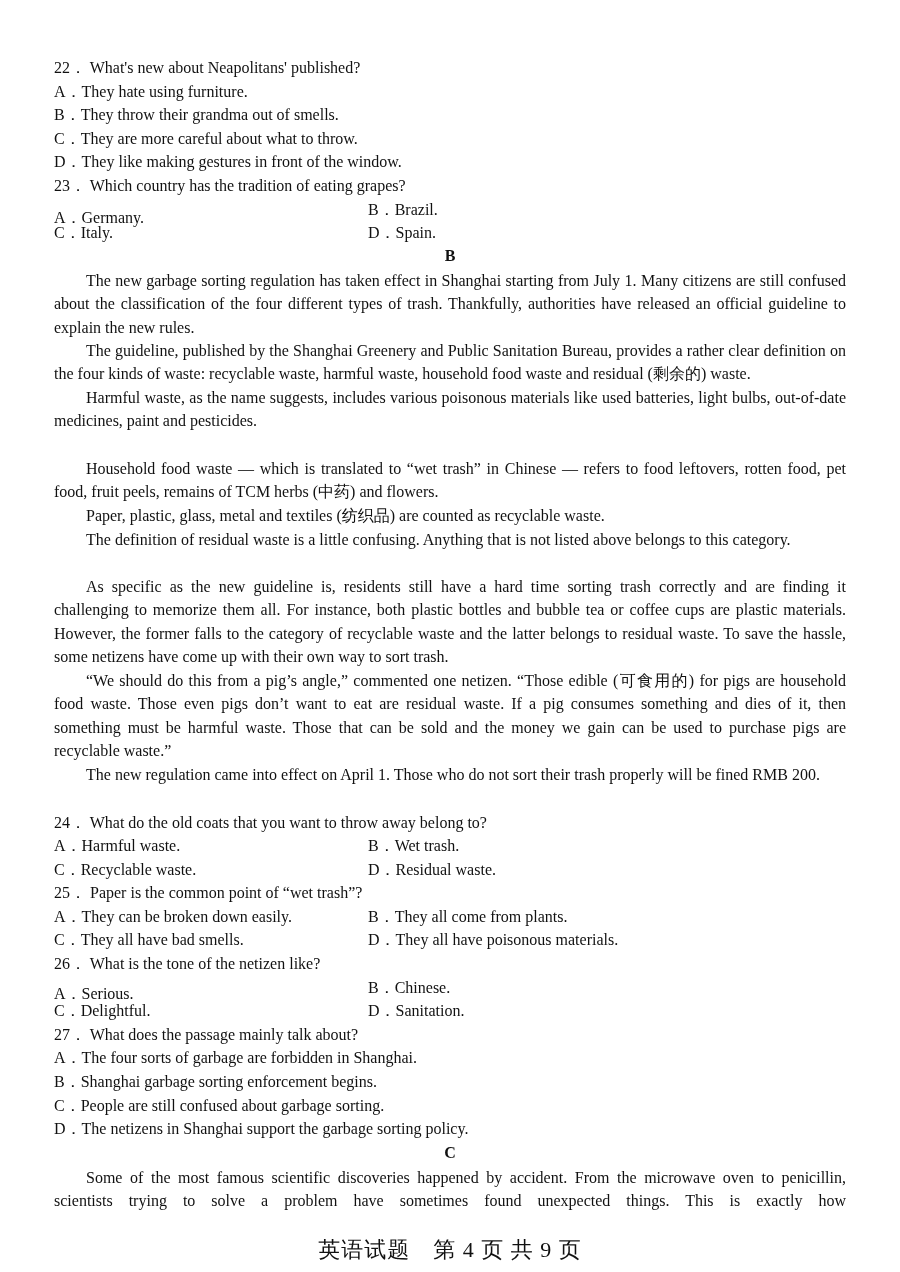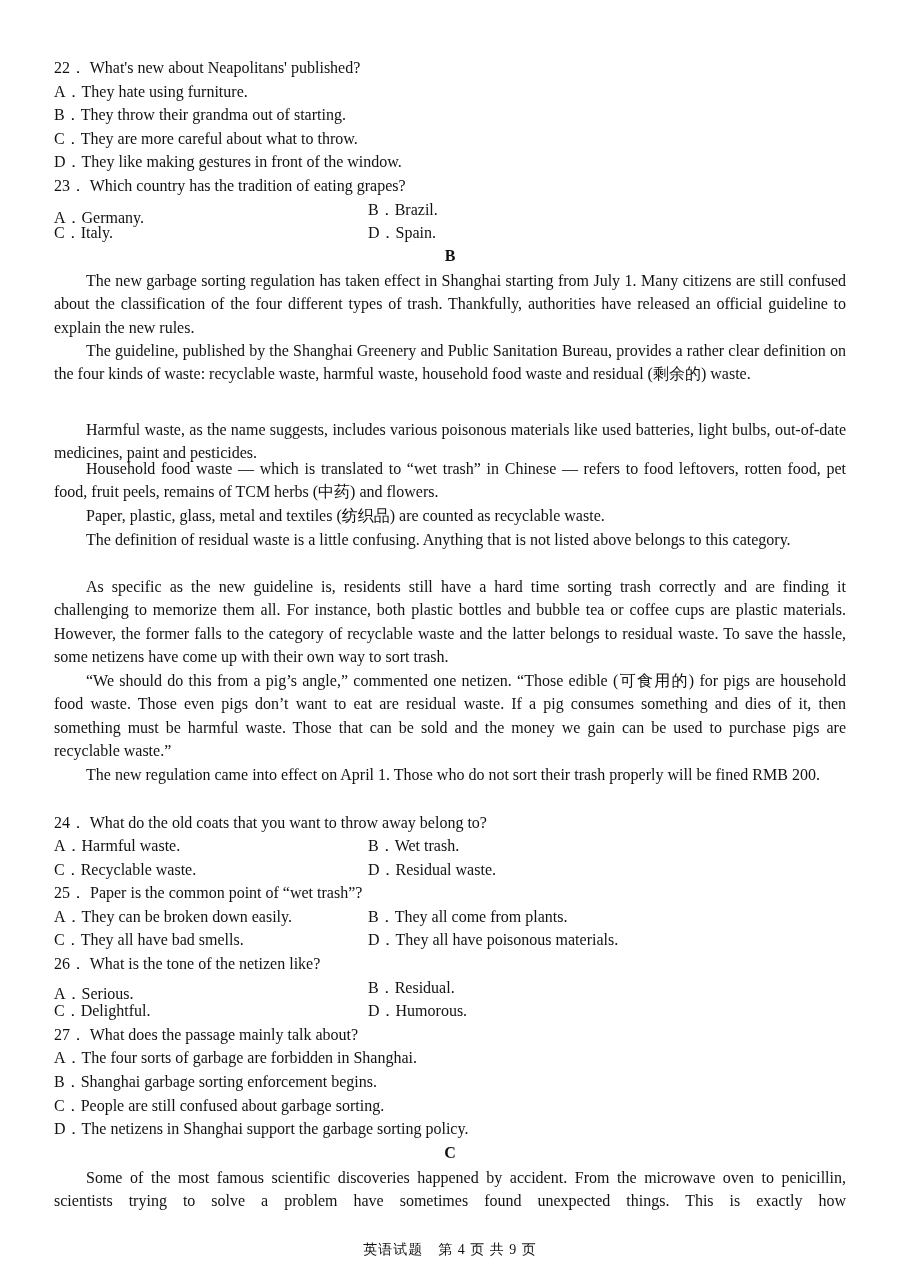--- a/index.html
+++ b/index.html
@@ -7,39 +7,39 @@
       width: 900px; height: 1272px; position: relative; overflow: hidden;
       font-family: "Liberation Serif", "DejaVu Serif", serif;
       color: #111111; font-size: 16px;
     }
     .line {
       position: absolute; left: 54px; white-space: nowrap;
       line-height: 20px; height: 22px;
     }
     .opt-col2 { position: absolute; left: 368px; white-space: nowrap; line-height: 20px; }
     .center { left: 0; width: 900px; text-align: center; font-weight: bold; }
-    .footer { left: 0; width: 900px; text-align: center; font-size: 14px; letter-spacing: 1px; }
+    .footer { left: 0; width: 900px; text-align: center; font-size: 22px; letter-spacing: 1px; }
     .para {
       position: absolute; left: 54px; width: 792px;
       line-height: 23.4px; text-indent: 32px; text-align: justify;
     }
     .para.lastfull { text-align-last: justify; }
   </style>
 </head>
 <body>
 
 <div class="line" style="top:58px">
   <span>22．</span>
   <span>What's new about Neapolitans' published?</span>
 </div>
 <div class="line" style="top:82px">
   <span>A．</span><span>They hate using furniture.</span>
 </div>
 <div class="line" style="top:105px">
-  <span>B．</span><span>They throw their grandma out of starting.</span>
+  <span>B．</span><span>They throw their grandma out of smells.</span>
 </div>
 <div class="line" style="top:129px">
   <span>C．</span><span>They are more careful about what to throw.</span>
 </div>
 <div class="line" style="top:152px">
   <span>D．</span><span>They like making gestures in front of the window.</span>
 </div>
 
 <div class="line" style="top:176px">
   <span>23．</span>
@@ -55,21 +55,21 @@
   <span>C．</span><span>Italy.</span>
 </div>
 <div class="opt-col2" style="top:223px">
   <span>D．</span><span>Spain.</span>
 </div>
 
 <div class="line center" style="top:246px">B</div>
 
 <div class="para" style="top:269px">The new garbage sorting regulation has taken effect in Shanghai starting from July 1. Many citizens are still confused about the classification of the four different types of trash. Thankfully, authorities have released an official guideline to explain the new rules.</div>
 <div class="para" style="top:339px">The guideline, published by the Shanghai Greenery and Public Sanitation Bureau, provides a rather clear definition on the four kinds of waste: recyclable waste, harmful waste, household food waste and residual (剩余的) waste.</div>
-<div class="para" style="top:418px">Harmful waste, as the name suggests, includes various poisonous materials like used batteries, light bulbs, out-of-date medicines, paint and pesticides.</div>
+<div class="para" style="top:386px">Harmful waste, as the name suggests, includes various poisonous materials like used batteries, light bulbs, out-of-date medicines, paint and pesticides.</div>
 <div class="para" style="top:457px">Household food waste — which is translated to “wet trash” in Chinese — refers to food leftovers, rotten food, pet food, fruit peels, remains of TCM herbs (中药) and flowers.</div>
 <div class="para" style="top:504px">Paper, plastic, glass, metal and textiles (纺织品) are counted as recyclable waste.</div>
 <div class="para" style="top:528px">The definition of residual waste is a little confusing. Anything that is not listed above belongs to this category.</div>
 <div class="para" style="top:575px">As specific as the new guideline is, residents still have a hard time sorting trash correctly and are finding it challenging to memorize them all. For instance, both plastic bottles and bubble tea or coffee cups are plastic materials. However, the former falls to the category of recyclable waste and the latter belongs to residual waste. To save the hassle, some netizens have come up with their own way to sort trash.</div>
 <div class="para" style="top:669px">“We should do this from a pig’s angle,” commented one netizen. “Those edible (可食用的) for pigs are household food waste. Those even pigs don’t want to eat are residual waste. If a pig consumes something and dies of it, then something must be harmful waste. Those that can be sold and the money we gain can be used to purchase pigs are recyclable waste.”</div>
 <div class="para" style="top:763px">The new regulation came into effect on April 1. Those who do not sort their trash properly will be fined RMB 200.</div>
 
 <div class="line" style="top:813px">
   <span>24．</span>
   <span>What do the old coats that you want to throw away belong to?</span>
@@ -105,27 +105,27 @@
 </div>
 
 <div class="line" style="top:954px">
   <span>26．</span>
   <span>What is the tone of the netizen like?</span>
 </div>
 <div class="line" style="top:984px">
   <span>A．</span><span>Serious.</span>
 </div>
 <div class="opt-col2" style="top:978px">
-  <span>B．</span><span>Residual.</span>
+  <span>B．</span><span>Chinese.</span>
 </div>
 <div class="line" style="top:1001px">
   <span>C．</span><span>Delightful.</span>
 </div>
 <div class="opt-col2" style="top:1001px">
-  <span>D．</span><span>Humorous.</span>
+  <span>D．</span><span>Sanitation.</span>
 </div>
 
 <div class="line" style="top:1025px">
   <span>27．</span>
   <span>What does the passage mainly talk about?</span>
 </div>
 <div class="line" style="top:1048px">
   <span>A．</span><span>The four sorts of garbage are forbidden in Shanghai.</span>
 </div>
 <div class="line" style="top:1072px">

